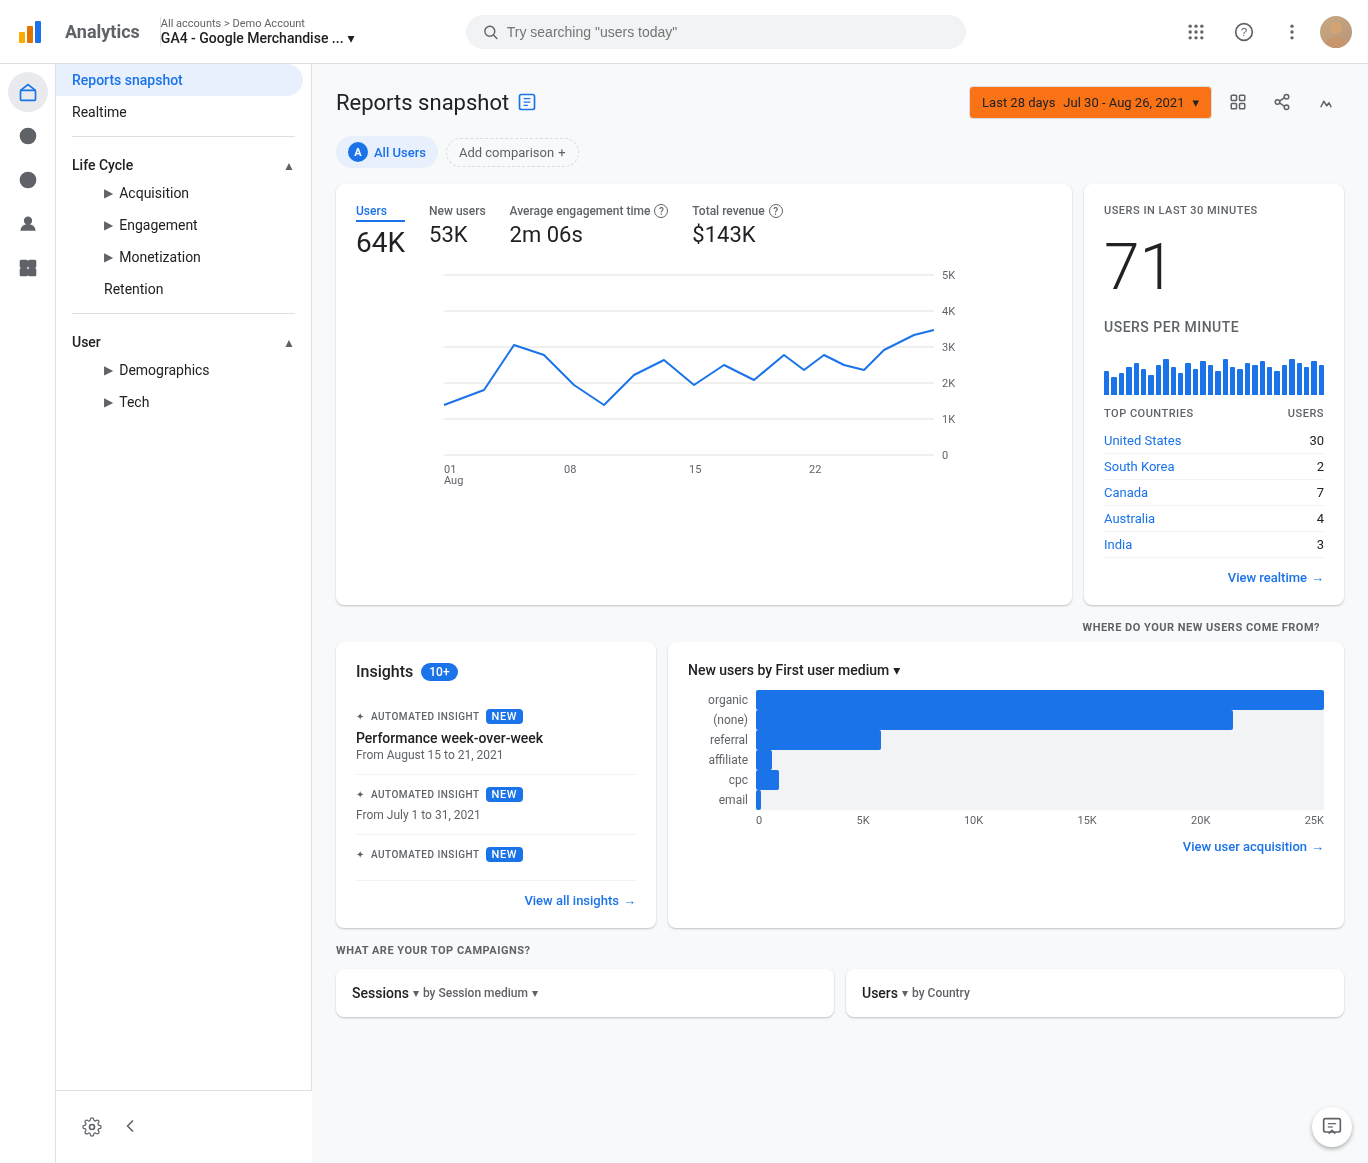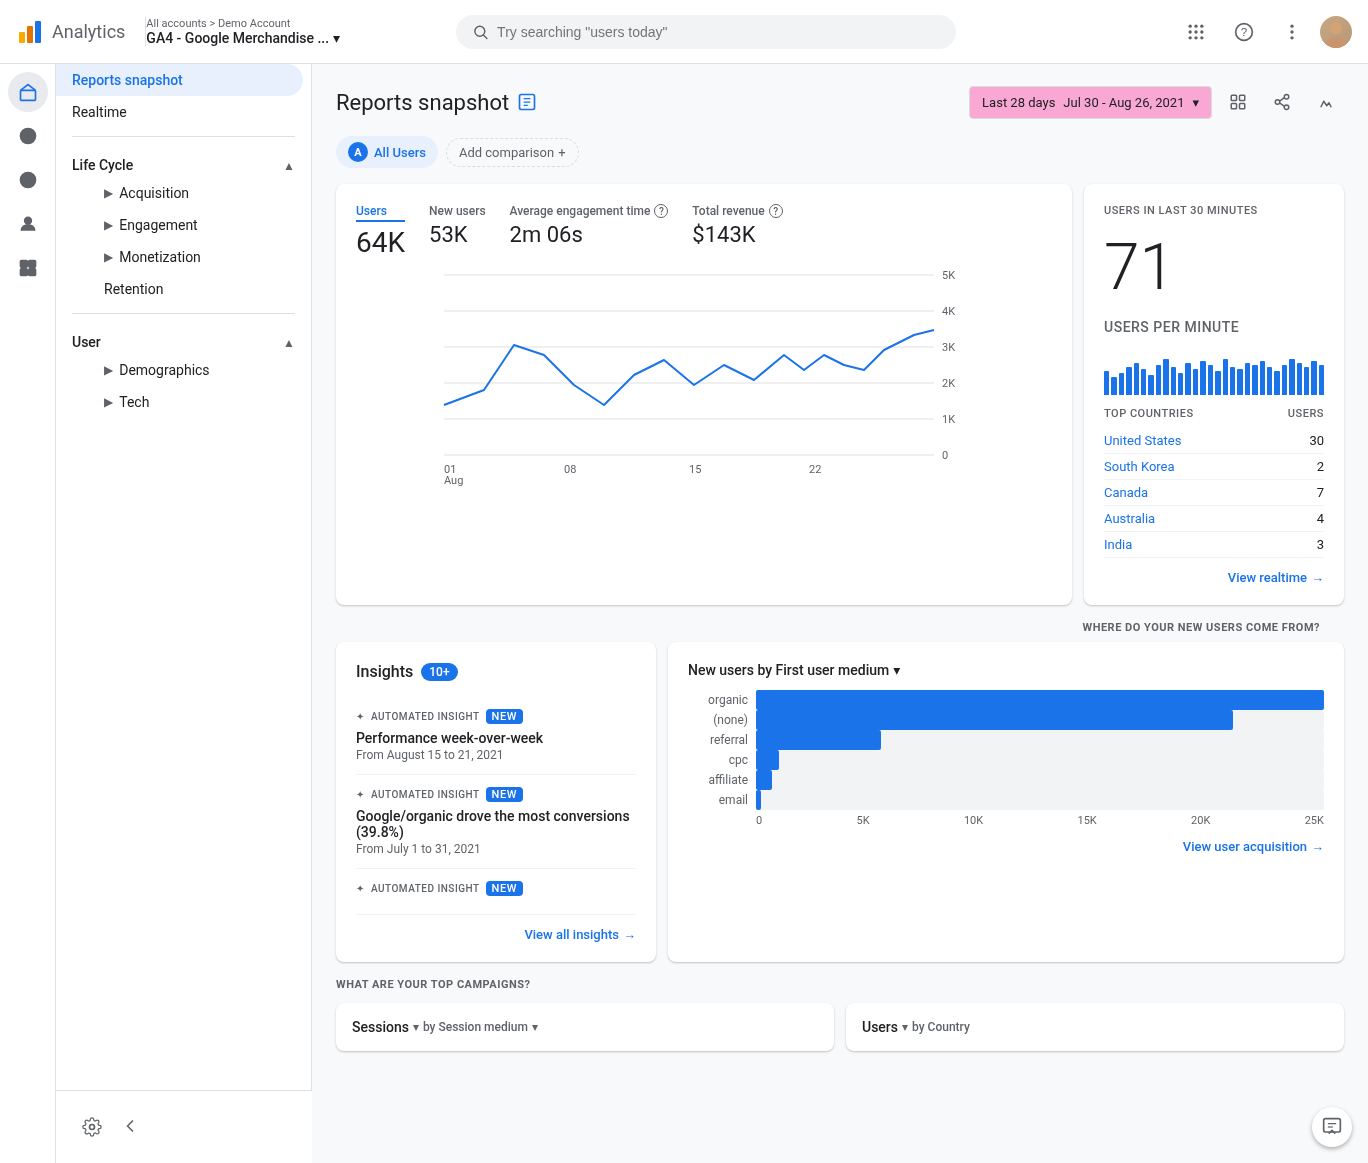--- a/index.html
+++ b/index.html
@@ -6,21 +6,21 @@
     body { font-family: 'Google Sans', Roboto, Arial, sans-serif; background: #f8f9fa; color: #202124; font-size: 14px; overflow: hidden; height: 1163px; }
 
     
     .top-nav {
       display: flex; align-items: center; height: 64px;
       background: #fff; border-bottom: 1px solid #e0e0e0;
       padding: 0 16px; gap: 12px; position: fixed; top: 0; left: 0; right: 0; z-index: 100;
     }
     .logo { display: flex; align-items: center; gap: 8px; }
     .logo-icon { width: 28px; height: 28px; }
-    .logo-text { font-size: 18px; color: #5f6368; font-weight: 400; }
+    .logo-text { font-size: 18px; color: #5f6368; font-weight: 700; margin-left: 13px; }
     .account-info { display: flex; flex-direction: column; margin-left: 8px; border-left: 1px solid #e0e0e0; }
     .account-breadcrumb { font-size: 11px; color: #5f6368; }
     .account-name { font-size: 14px; font-weight: 500; color: #202124; display: flex; align-items: center; gap: 4px; }
     .search-bar {
       flex: 1; max-width: 500px; margin: 0 auto;
       background: #f1f3f4; border-radius: 24px; display: flex; align-items: center;
       padding: 8px 16px; gap: 8px;
     }
     .search-bar input { background: none; border: none; outline: none; width: 100%; font-size: 14px; color: #5f6368; }
     .nav-icons { display: flex; align-items: center; gap: 8px; margin-left: auto; }
@@ -66,21 +66,21 @@
     
     .page-header {
       display: flex; align-items: center; justify-content: space-between;
       padding: 20px 24px 16px; background: #f8f9fa;
     }
     .page-title { display: flex; align-items: center; gap: 8px; font-size: 22px; font-weight: 400; color: #202124; }
     .page-actions { display: flex; align-items: center; gap: 8px; }
     .date-range {
       display: flex; align-items: center; gap: 8px; padding: 8px 12px;
       border: 1px solid #dadce0; border-radius: 4px; font-size: 13px; cursor: pointer;
-      background: #f9a8d4;
+      background: #f97316;
     }
     .action-btn { width: 36px; height: 36px; border-radius: 4px; display: flex; align-items: center; justify-content: center; cursor: pointer; border: none; background: none; }
 
     
     .comparison-bar {
       padding: 0 24px 16px; display: flex; align-items: center; gap: 8px;
     }
     .user-chip {
       display: flex; align-items: center; gap: 6px; padding: 6px 12px;
       background: #e8f0fe; border-radius: 16px; font-size: 13px; color: #1a73e8; font-weight: 500;
@@ -533,21 +533,20 @@
           <div class="insight-title">Performance week-over-week</div>
           <div class="insight-desc">From August 15 to 21, 2021</div>
         </div>
 
         <div class="insight-item">
           <div class="insight-type">
             <span>✦</span>
             <span>AUTOMATED INSIGHT</span>
             <span class="insight-new-badge">New</span>
           </div>
-          <div class="insight-title">Google/organic drove the most conversions (39.8%)</div>
           <div class="insight-desc">From July 1 to 31, 2021</div>
         </div>
 
         <div class="insight-item">
           <div class="insight-type">
             <span>✦</span>
             <span>AUTOMATED INSIGHT</span>
             <span class="insight-new-badge">New</span>
           </div>
         </div>
@@ -577,29 +576,29 @@
         <div class="horiz-bar-fill" style="width:84.0%"></div>
       </div>
     </div>
             <div class="horiz-bar-row">
       <span class="horiz-bar-label">referral</span>
       <div class="horiz-bar-track">
         <div class="horiz-bar-fill" style="width:22.0%"></div>
       </div>
     </div>
             <div class="horiz-bar-row">
+      <span class="horiz-bar-label">affiliate</span>
+      <div class="horiz-bar-track">
+        <div class="horiz-bar-fill" style="width:2.8%"></div>
+      </div>
+    </div>
+            <div class="horiz-bar-row">
       <span class="horiz-bar-label">cpc</span>
       <div class="horiz-bar-track">
         <div class="horiz-bar-fill" style="width:4.0%"></div>
-      </div>
-    </div>
-            <div class="horiz-bar-row">
-      <span class="horiz-bar-label">affiliate</span>
-      <div class="horiz-bar-track">
-        <div class="horiz-bar-fill" style="width:2.8%"></div>
       </div>
     </div>
             <div class="horiz-bar-row">
       <span class="horiz-bar-label">email</span>
       <div class="horiz-bar-track">
         <div class="horiz-bar-fill" style="width:0.8%"></div>
       </div>
     </div>
           </div>
 

